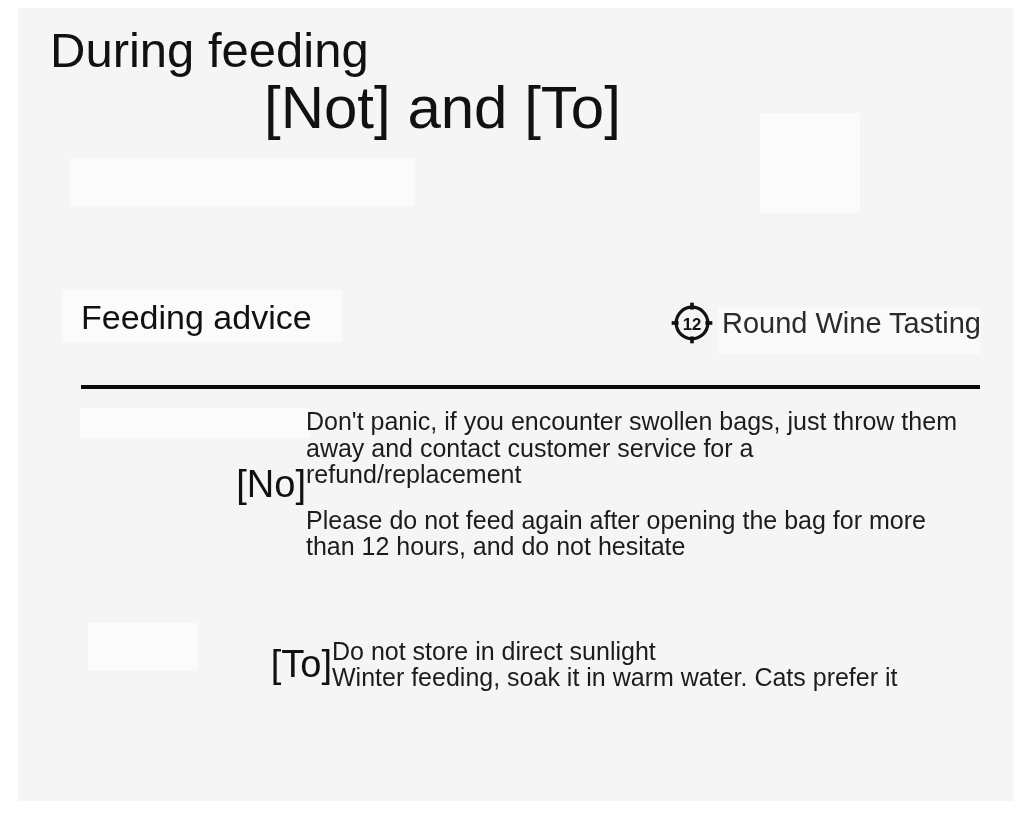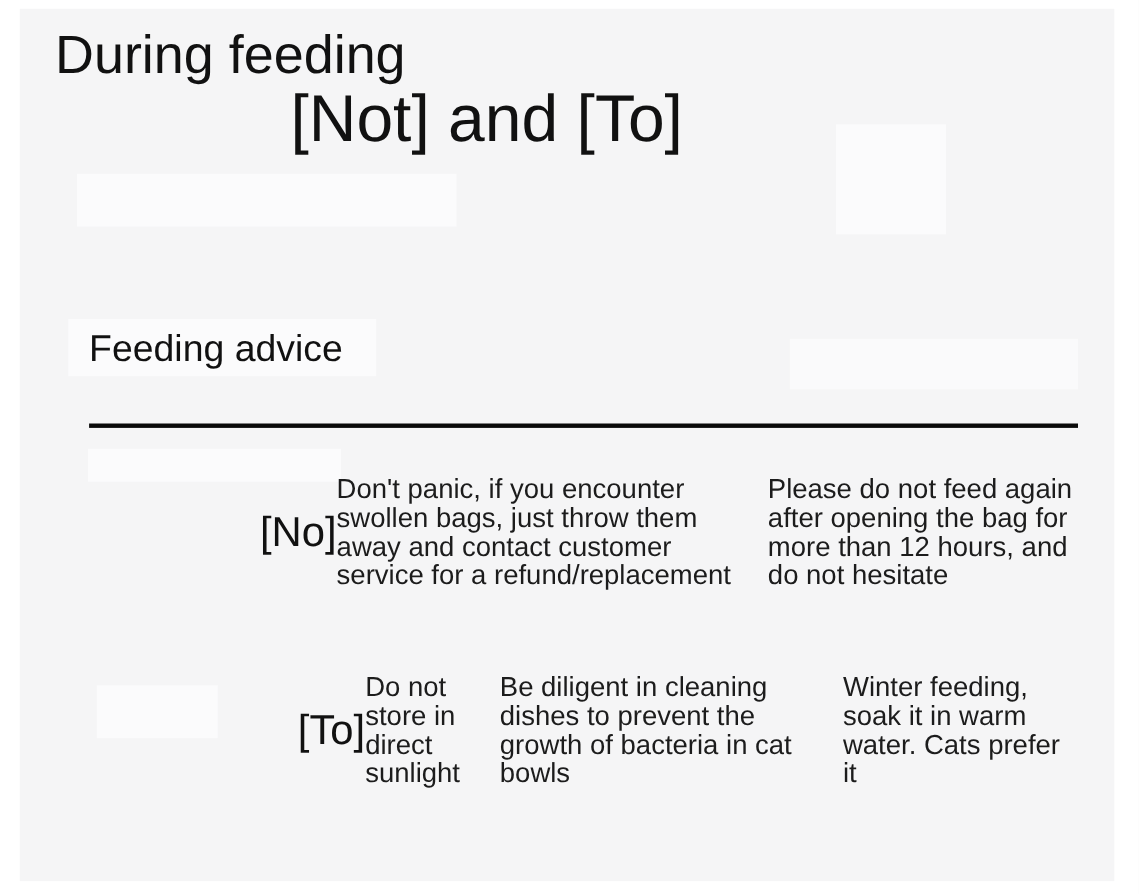--- a/index.html
+++ b/index.html
@@ -131,21 +131,21 @@
     line-height: 1;
     color: #111111;
     text-align: right;
     white-space: nowrap;
   }
   .row-label.indent { padding-left: 26px; }
 
   .row-items {
     flex: 1 1 auto;
     display: flex;
-    flex-direction: row;
+    flex-direction: column;
   }
   .row-items.gap-tight { gap: 20px; }
   .row-items.gap-loose { }
 
   .advice-item {
     font-size: 25px;
     line-height: 1.05;
     color: #1c1c1c;
     max-width: 660px;
   }
@@ -163,37 +163,50 @@
   <div class="artifact a6"></div>
 
   <div id="title-main">During feeding</div>
 
   <div id="title-sub">[Not] and [To]</div>
 
   <div id="section-header">
 
     <div id="section-title">Feeding advice</div>
 
+    <div id="badge-group">
+      <svg id="badge-icon" viewBox="0 0 48 48">
+
+        <circle cx="24" cy="24" r="16.5" fill="none" stroke="#111111" stroke-width="3.4"></circle>
+
+        <rect x="22.1" y="2.8" width="3.8" height="7.2" fill="#111111"></rect>
+        <rect x="38" y="22.1" width="7.2" height="3.8" fill="#111111"></rect>
+        <rect x="22.1" y="38" width="3.8" height="7.2" fill="#111111"></rect>
+        <rect x="2.8" y="22.1" width="7.2" height="3.8" fill="#111111"></rect>
+
+        <text x="24" y="31.6" text-anchor="middle" font-family="'Liberation Sans', sans-serif" font-size="17.5" font-weight="700" fill="#111111">12</text>
+      </svg>
+      <span id="badge-label">Round Wine Tasting</span>
+    </div>
   </div>
 
   <div id="divider"></div>
 
   <div id="advice-table">
 
     <div class="advice-row row-no">
       <div class="row-label">[No]</div>
       <div class="row-items gap-tight">
         <div class="advice-item">Don't panic, if you encounter swollen bags, just throw them away and contact customer service for a refund/replacement</div>
         <div class="advice-item">Please do not feed again after opening the bag for more than 12 hours, and do not hesitate</div>
       </div>
     </div>
 
     <div class="advice-row row-to">
       <div class="row-label indent">[To]</div>
       <div class="row-items gap-loose">
         <div class="advice-item">Do not store in direct sunlight</div>
-        <div class="advice-item">Be diligent in cleaning dishes to prevent the growth of bacteria in cat bowls</div>
         <div class="advice-item">Winter feeding, soak it in warm water. Cats prefer it</div>
       </div>
     </div>
 
   </div>
 </div>
 
 </body></html>

